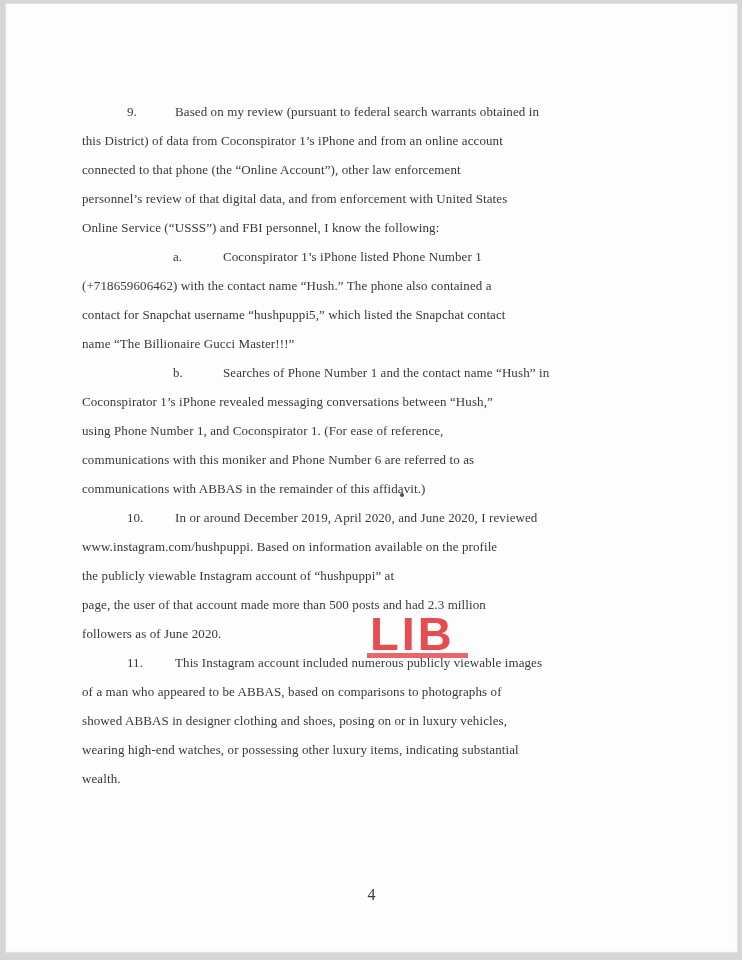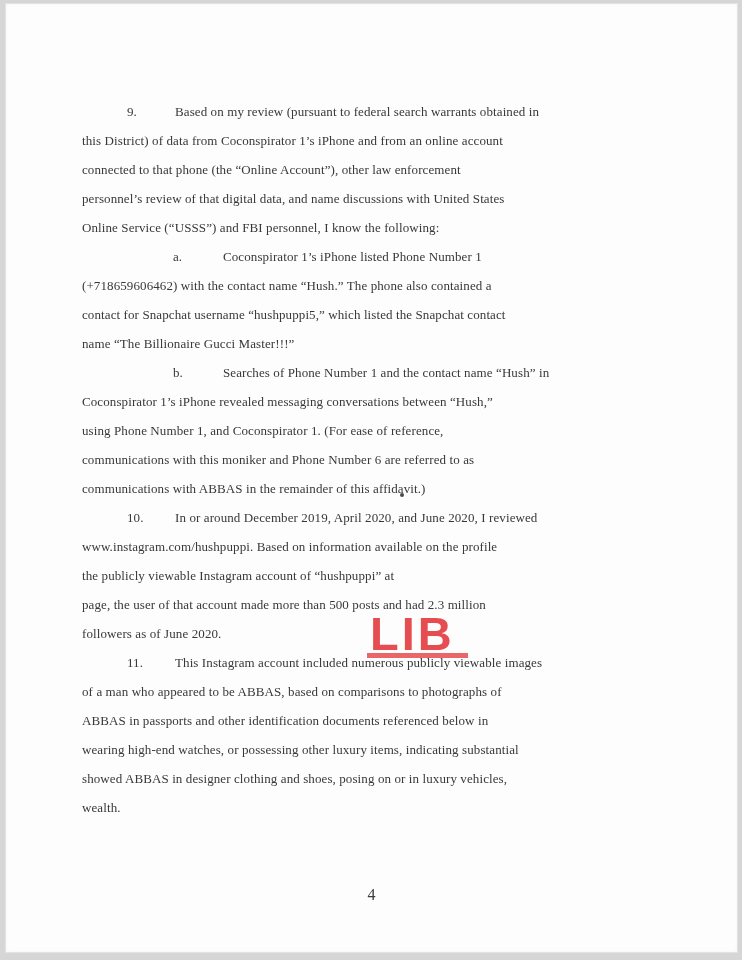--- a/index.html
+++ b/index.html
@@ -91,21 +91,21 @@
 </style>
 </head>
 <body>
 
 <div class="page">
 
   <div class="doc">
     <div class="line fl-num"><span class="lbl">9.</span><span class="txt">Based on my review (pursuant to federal search warrants obtained in</span></div>
     <div class="line"><span class="txt">this District) of data from Coconspirator 1’s iPhone and from an online account</span></div>
     <div class="line"><span class="txt">connected to that phone (the “Online Account”), other law enforcement</span></div>
-    <div class="line"><span class="txt">personnel’s review of that digital data, and name discussions with United States</span></div>
+    <div class="line"><span class="txt">personnel’s review of that digital data, and from enforcement with United States</span></div>
     <div class="line"><span class="txt">Online Service (“USSS”) and FBI personnel, I know the following:</span></div>
 
     <div class="line fl-let"><span class="lbl">a.</span><span class="txt">Coconspirator 1’s iPhone listed Phone Number 1</span></div>
     <div class="line"><span class="txt">(+718659606462) with the contact name “Hush.”  The phone also contained a</span></div>
     <div class="line"><span class="txt">contact for Snapchat username “hushpuppi5,” which listed the Snapchat contact</span></div>
     <div class="line"><span class="txt">name “The Billionaire Gucci Master!!!”</span></div>
 
     <div class="line fl-let"><span class="lbl">b.</span><span class="txt">Searches of Phone Number 1 and the contact name “Hush” in</span></div>
     <div class="line"><span class="txt">Coconspirator 1’s iPhone revealed messaging conversations between “Hush,”</span></div>
     <div class="line"><span class="txt">using Phone Number 1, and Coconspirator 1.  (For ease of reference,</span></div>
@@ -113,23 +113,22 @@
     <div class="line"><span class="txt">communications with ABBAS in the remainder of this affidavit.)</span></div>
 
     <div class="line fl-num"><span class="lbl">10.</span><span class="txt">In or around December 2019, April 2020, and June 2020, I reviewed</span></div>
     <div class="line"><span class="txt">www.instagram.com/hushpuppi.  Based on information available on the profile</span></div>
     <div class="line"><span class="txt">the publicly viewable Instagram account of “hushpuppi” at</span></div>
     <div class="line"><span class="txt">page, the user of that account made more than 500 posts and had 2.3 million</span></div>
     <div class="line"><span class="txt">followers as of June 2020.</span></div>
 
     <div class="line fl-num"><span class="lbl">11.</span><span class="txt">This Instagram account included numerous publicly viewable images</span></div>
     <div class="line"><span class="txt">of a man who appeared to be ABBAS, based on comparisons to photographs of</span></div>
-    <div class="line"><span class="txt">ABBAS in passports and other identification documents referenced below in</span></div>
+    <div class="line"><span class="txt">showed ABBAS in designer clothing and shoes, posing on or in luxury vehicles,</span></div>
     <div class="line"><span class="txt">wearing high-end watches, or possessing other luxury items, indicating substantial</span></div>
-    <div class="line"><span class="txt">showed ABBAS in designer clothing and shoes, posing on or in luxury vehicles,</span></div>
     <div class="line"><span class="txt">wealth.</span></div>
   </div>
 
   <div class="speck"></div>
 
   <div class="watermark">LIB</div>
   <div class="wm-underline"></div>
 
   <div class="pagenum">4</div>
 </div>

